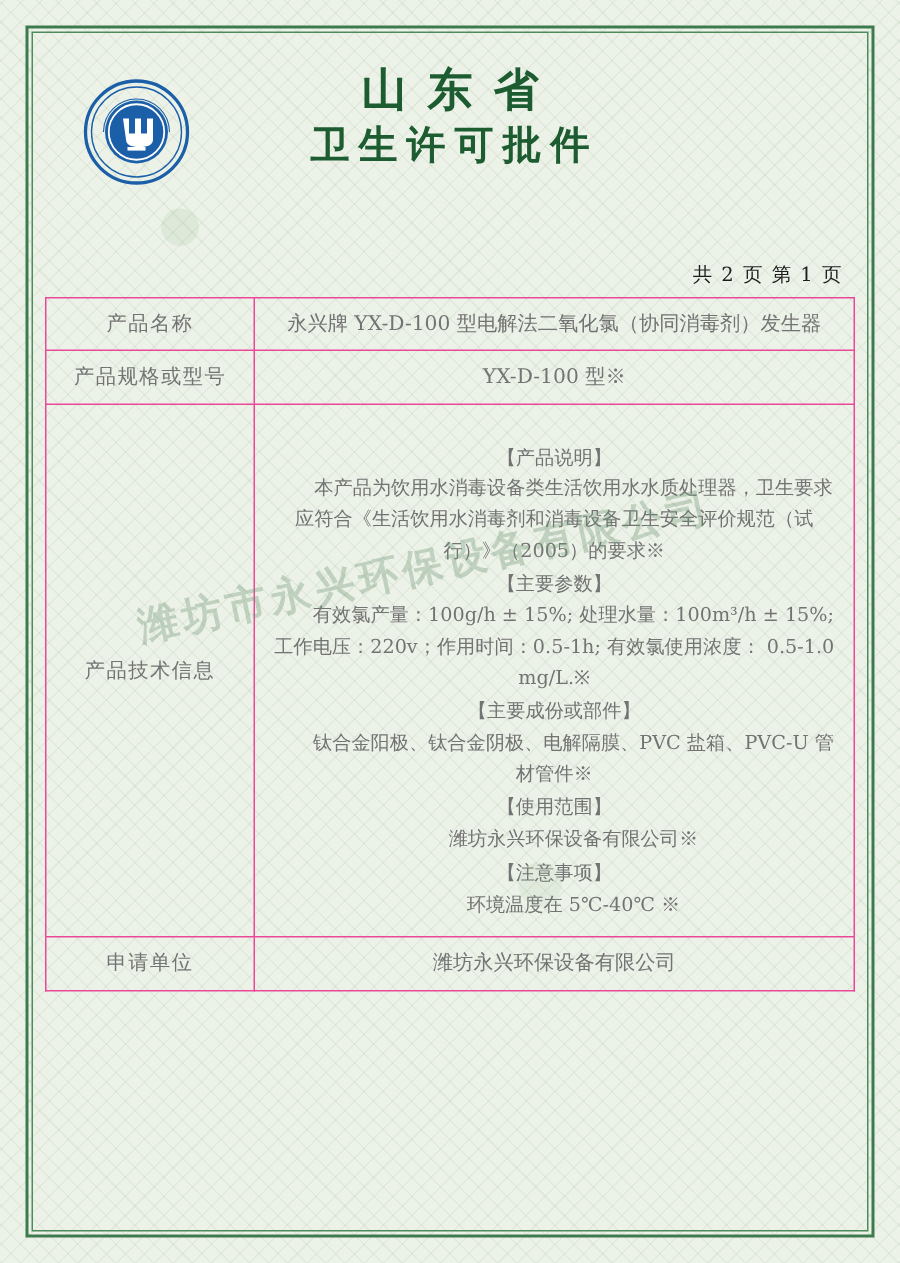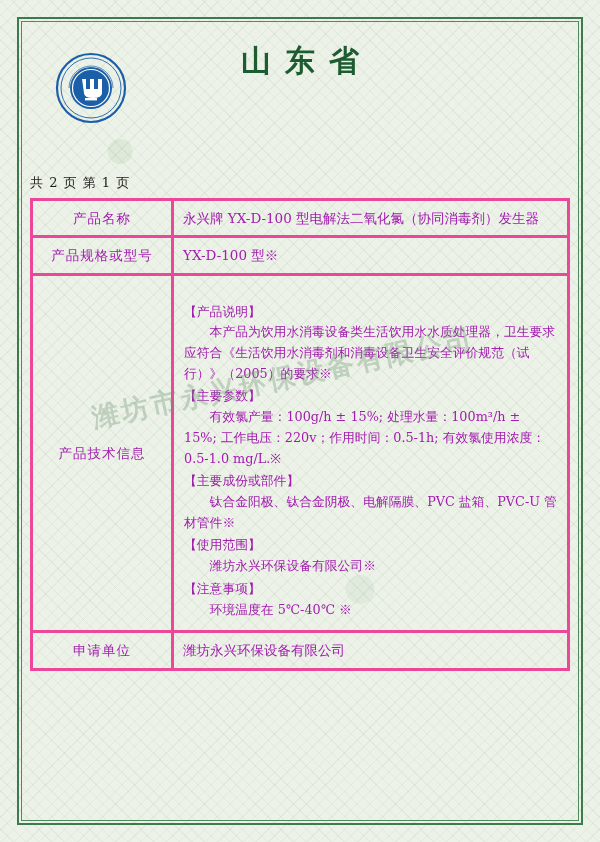--- a/index.html
+++ b/index.html
@@ -103,53 +103,53 @@
     font-family: "DejaVu Serif", serif;
     font-size: 26px;
     font-weight: bold;
     color: #1d5c30;
     letter-spacing: 6px;
     text-indent: 6px;
     line-height: 1.35;
   }
 
   .page-count {
-    text-align: left;
+    text-align: right;
     font-size: 13px;
     color: #1c1c1c;
     padding-right: 8px;
     margin-top: 4px;
     font-family: "DejaVu Serif", serif;
     letter-spacing: 1px;
   }
 
   
   .cert-table {
     width: 100%;
     border-collapse: collapse;
     margin-top: 6px;
     table-layout: fixed;
   }
   .cert-table td {
-    border: 3px solid #ec4899;
+    border: 1px solid #ec4899;
     vertical-align: middle;
     padding: 7px 9px;
     font-family: "DejaVu Serif", serif;
     font-size: 13.5px;
-    color: #a21caf;
+    color: #737373;
     line-height: 1.5;
   }
   td.label {
     width: 120px;
     text-align: center;
     letter-spacing: 1px;
     font-size: 13.5px;
   }
   td.value {
-    text-align: left;
+    text-align: center;
   }
   td.value.tech {
     vertical-align: top;
     padding: 24px 10px 10px 10px;
     line-height: 1.62;
     font-size: 12.8px;
   }
   .tech p {
     margin: 0;
   }
@@ -195,20 +195,21 @@
           <circle cx="36" cy="36" r="21" fill="#1a5fa8"></circle>
           <circle cx="36" cy="36" r="18.5" fill="none" stroke="#ffffff" stroke-width="1.2"></circle>
           <path d="M27 27 h4 v10 h4 V27 h4 v10 h4 V27 h4 v14 q0 5 -9 5 q-9 0 -9 -5 z" fill="#ffffff"></path>
           <rect x="30" y="46" width="12" height="2.4" fill="#ffffff"></rect>
           <path d="M14 36 a22 22 0 0 1 44 0" fill="none" stroke="#1a5fa8" stroke-width="0.7"></path>
         </svg>
       </div>
 
       <div class="titles">
         <div class="title-line1">山东省</div>
+        <div class="title-line3">卫生许可批件</div>
       </div>
     </div>
 
     <div class="page-count">共 2 页  第 1 页</div>
 
     <table class="cert-table">
       <tbody>
           <tr>
         <td class="label">产品名称</td>
         <td class="value">永兴牌 YX-D-100 型电解法二氧化氯（协同消毒剂）发生器</td>

